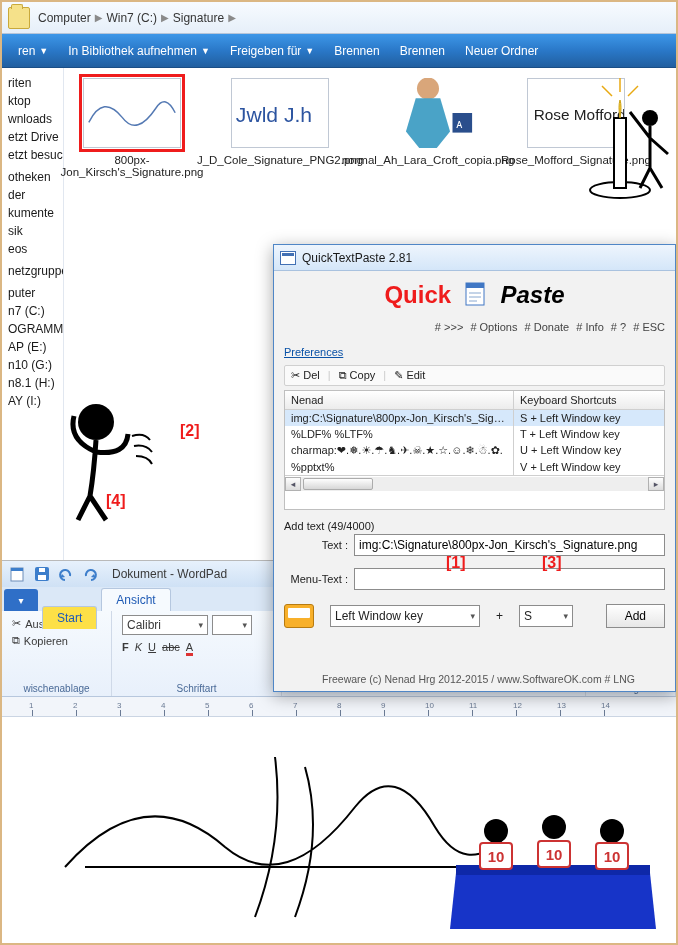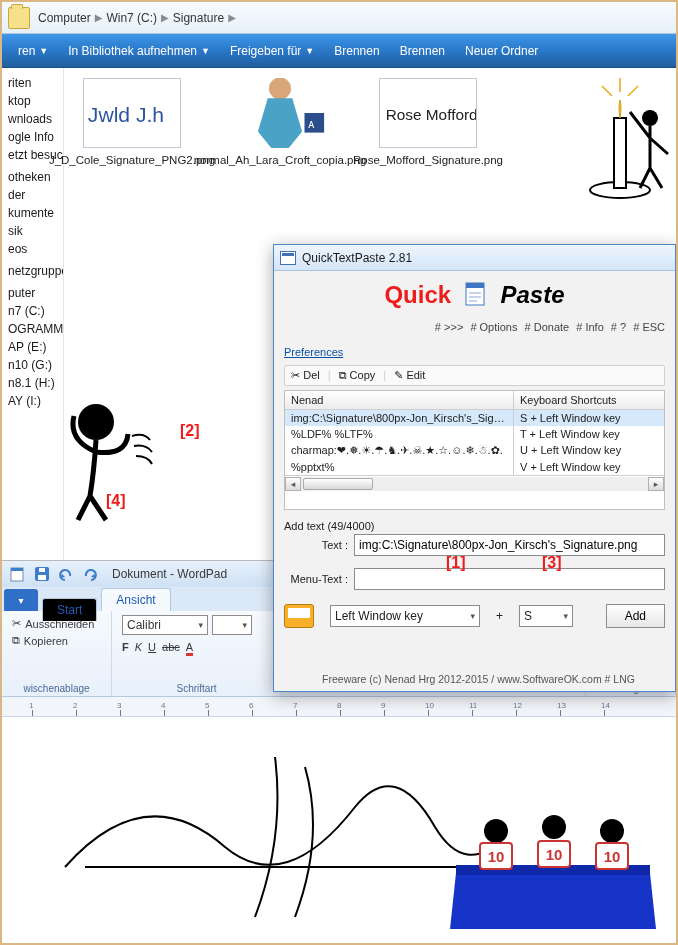--- a/index.html
+++ b/index.html
@@ -57,21 +57,21 @@
   .combo .arr{ font-size:9px; color:#555;}
   .addbtn{ height:24px; border:1px solid #8c8c8c; background:linear-gradient(#fff,#e7e7e7); padding:0 18px; font-size:12px; cursor:default;}
   .qtp-foot{ position:absolute; bottom:6px; left:8px; right:0; text-align:center; font-size:10.5px; color:#555;}
   
   .wp{ position:absolute; left:0; top:558px; right:0; bottom:0; background:#fff; border-top:1px solid #b9b9b9;}
   .wp-title{ height:26px; background:linear-gradient(#e7f1fc,#cfe1f5); display:flex; align-items:center; padding:0 8px; font-size:12px; color:#3a3a3a; gap:8px;}
   .wp-title .ic{ width:16px; height:16px; display:inline-block; }
   .wp-title .ic svg{ width:16px; height:16px;}
   .wp-tabs{ height:24px; background:#dbe8f7; display:flex; align-items:flex-end; font-size:12px;}
   .wp-tabs .tab{ padding:4px 14px; background:#f6fafe; border:1px solid #b5c7df; border-bottom:none; margin-left:4px; border-radius:3px 3px 0 0; color:#1f5bb5;}
-  .wp-tabs .tab.active{ background:#000000; color:#1f5bb5; font-weight:normal; position:relative; top:10px;}
+  .wp-tabs .tab.active{ background:#fde047; color:#1f5bb5; font-weight:normal; position:relative; top:18px;}
   .wp-ribbon{ height:86px; background:linear-gradient(#f6fafe,#e8f0fb); border-bottom:1px solid #b7c7dd; display:flex; font-size:11px; color:#3a3a3a;}
   .wp-group{ border-right:1px solid #cfd9e8; padding:4px 10px 2px; display:flex; flex-direction:column; justify-content:space-between;}
   .wp-group .lbl{ text-align:center; font-size:10px; color:#4a6a97;}
   .wp-ruler{ height:20px; background:#f2f5fa; border-bottom:1px solid #cbd5e3; position:relative; font-size:8px; color:#6a7a94;}
   .wp-ruler .tick{ position:absolute; bottom:0; width:1px; height:6px; background:#6a7a94;}
   .wp-ruler .num{ position:absolute; bottom:6px;}
   .wp-page{ position:absolute; left:18px; right:6px; top:156px; bottom:4px; background:#fff; }
   
   .ann{ position:absolute; font-weight:bold; color:#ef1c1c; font-size:16px; pointer-events:none;}
   svg.arrows{ position:absolute; inset:0; pointer-events:none; }
@@ -107,41 +107,49 @@
       </span>
     <span class="itm">Brennen</span>
     <span class="itm">Brennen</span>
     <span class="itm">Neuer Ordner</span>
   </div>
   <div class="ex-body">
     <div class="nav">
       <div>riten</div>
       <div>ktop</div>
       <div>wnloads</div>
-      <div>ogle Info</div>
+      <div>etzt Drive</div>
       <div>etzt besucht</div>
       <div></div>
       <div>otheken</div>
       <div>der</div>
       <div>kumente</div>
       <div>sik</div>
       <div>eos</div>
       <div></div>
       <div>netzgruppe</div>
       <div></div>
       <div>puter</div>
       <div>n7 (C:)</div>
       <div>OGRAMME (D:)</div>
       <div>AP (E:)</div>
       <div>n10 (G:)</div>
       <div>n8.1 (H:)</div>
       <div>AY (I:)</div>
     </div>
     <div class="files">
       <div class="file-grid">
+        <div class="file sel">
+          <div class="thumb">
+            <svg viewBox="0 0 100 60">
+                <path d="M5 40 Q20 10 40 35 Q55 55 75 25 Q85 10 95 30" stroke="#5479b3" fill="none" stroke-width="1.5"></path>
+              </svg>
+          </div>
+          <span>800px-Jon_Kirsch's_Signature.png</span>
+        </div>
         <div class="file">
           <div class="thumb">
             <svg viewBox="0 0 100 60">
                 <text x="4" y="40" font-family="cursive" font-size="22" fill="#2c54a0">Jwld J.h</text>
               </svg>
           </div>
           <span>J_D_Cole_Signature_PNG2.png</span>
         </div>
         <div class="file">
           <div class="thumb" style="border:none;">

